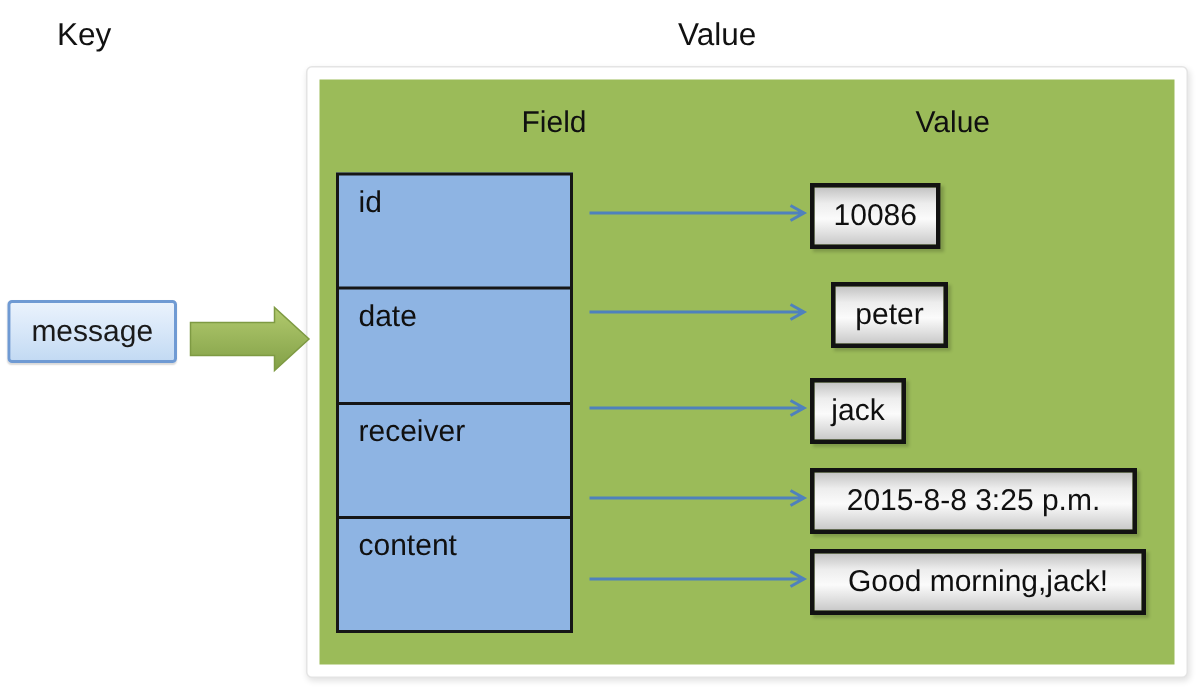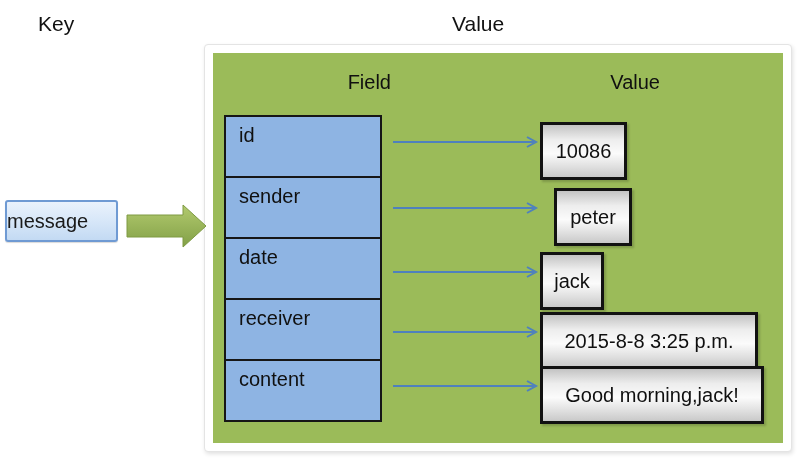--- a/index.html
+++ b/index.html
@@ -28,33 +28,33 @@
     position:absolute;left:224px;top:115px;width:158px;height:307px;
     display:flex;flex-direction:column;
     background:var(--field-fill,#8eb4e3);
     border:2px solid #161616;box-sizing:border-box;
   }
   .frow{flex:1;border-bottom:2px solid #161616;box-sizing:border-box;
     padding:7px 0 0 13px;font-size:20px;color:#101010;}
   .frow:last-child{border-bottom:none;}
 
   .vbox{
-    position:absolute;left:540px;height:58px;box-sizing:border-box;
+    position:absolute;left:540px;height:44px;box-sizing:border-box;
     display:flex;align-items:center;justify-content:center;
     border:3px solid #121212;
     background:linear-gradient(180deg,#c3c3c3 0%,#ededed 28%,#fbfbfb 55%,#e2e2e2 78%,#c9c9c9 100%);
     font-size:20px;white-space:nowrap;color:#101010;
     box-shadow:2px 2px 2px rgba(0,0,0,0.18);
   }
 
   .key-box{
     position:absolute;left:5px;top:200px;width:113px;height:42px;box-sizing:border-box;
     border:2px solid var(--key-border,#6f9ad3);border-radius:3px;
     background:linear-gradient(180deg,#eaf2fc 0%,#d9e8f9 45%,#c3daf3 100%);
-    display:flex;align-items:center;justify-content:flex-start;
+    display:flex;align-items:center;justify-content:center;
     font-size:20px;color:#1a1a1a;box-shadow:0 1px 1px rgba(0,0,0,0.15);
   }
 
   .block-arrow-svg{position:absolute;left:125px;top:203px;}
   .connector-layer{position:absolute;left:0;top:0;width:798px;height:458px;pointer-events:none;}
 </style>
 </head>
 <body>
 
 <div class="stage" style="--panel-green: #9bbb59; --field-fill: #8eb4e3; --key-border: #6f9ad3;">
@@ -63,21 +63,20 @@
   <div class="section-label hash-label">Value</div>
 
   <div class="card"></div>
   <div class="green-panel"></div>
 
   <div class="col-header field-header">Field</div>
   <div class="col-header value-header">Value</div>
 
   <div class="field-stack" id="field-stack">
       <div class="frow">id</div>
-      <div class="frow">sender</div>
       <div class="frow">date</div>
       <div class="frow">receiver</div>
       <div class="frow">content</div>
     </div>
 
   <div id="value-layer">
       <div class="vbox" style="top: 122px; width: 87px;">10086</div>
       <div class="vbox" style="top: 188px; width: 78px; margin-left: 14px;">peter</div>
       <div class="vbox" style="top: 252px; width: 64px;">jack</div>
       <div class="vbox" style="top: 312px; width: 218px;">2015-8-8 3:25 p.m.</div>

